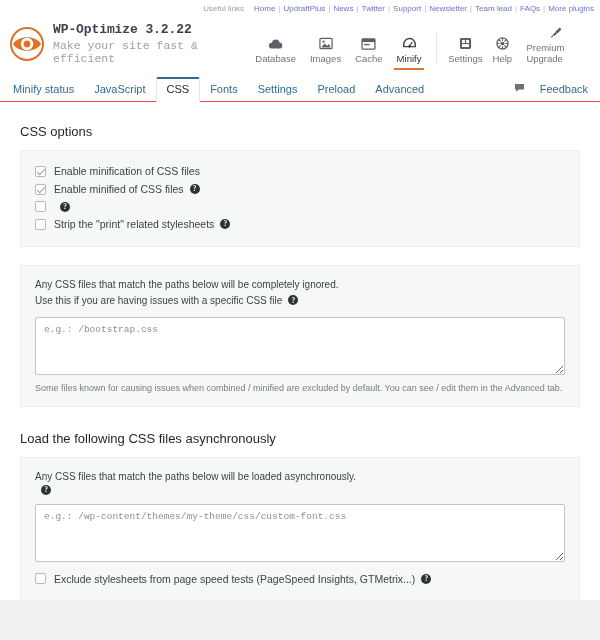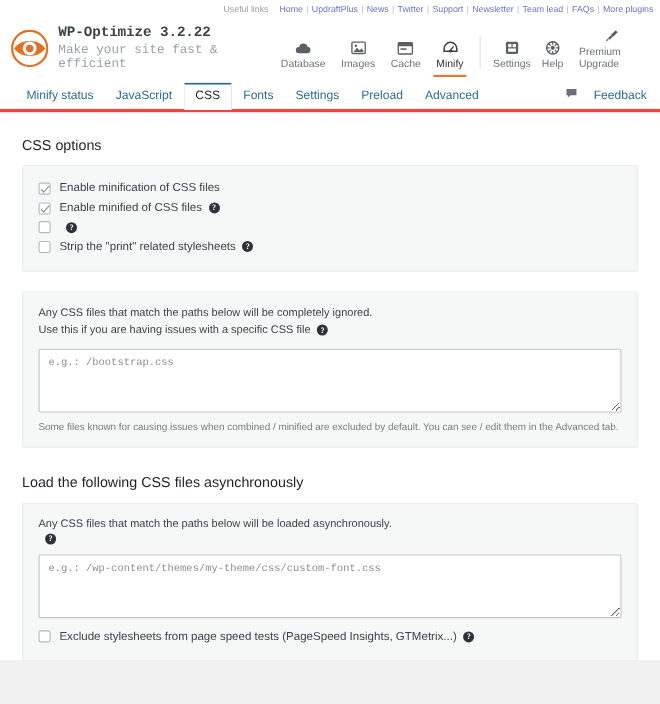--- a/index.html
+++ b/index.html
@@ -100,22 +100,22 @@
     left: 4px; right: 4px; bottom: -3px;
     height: 2px;
     background: #e07a32;
   }
 
   
   .tabbar {
     display: flex;
     align-items: flex-end;
     height: 28px;
-    border-bottom: 3px solid #ef4444;
-    padding-left: 14px;
+    border-bottom: 1px solid #ef4444;
+    padding-left: 3px;
     background: #fff;
     position: relative;
   }
   .tab {
     font-size: 11px;
     color: #2e6d8e;
     padding: 5px 10px 6px 10px;
     text-decoration: none;
     position: relative;
     white-space: nowrap;

